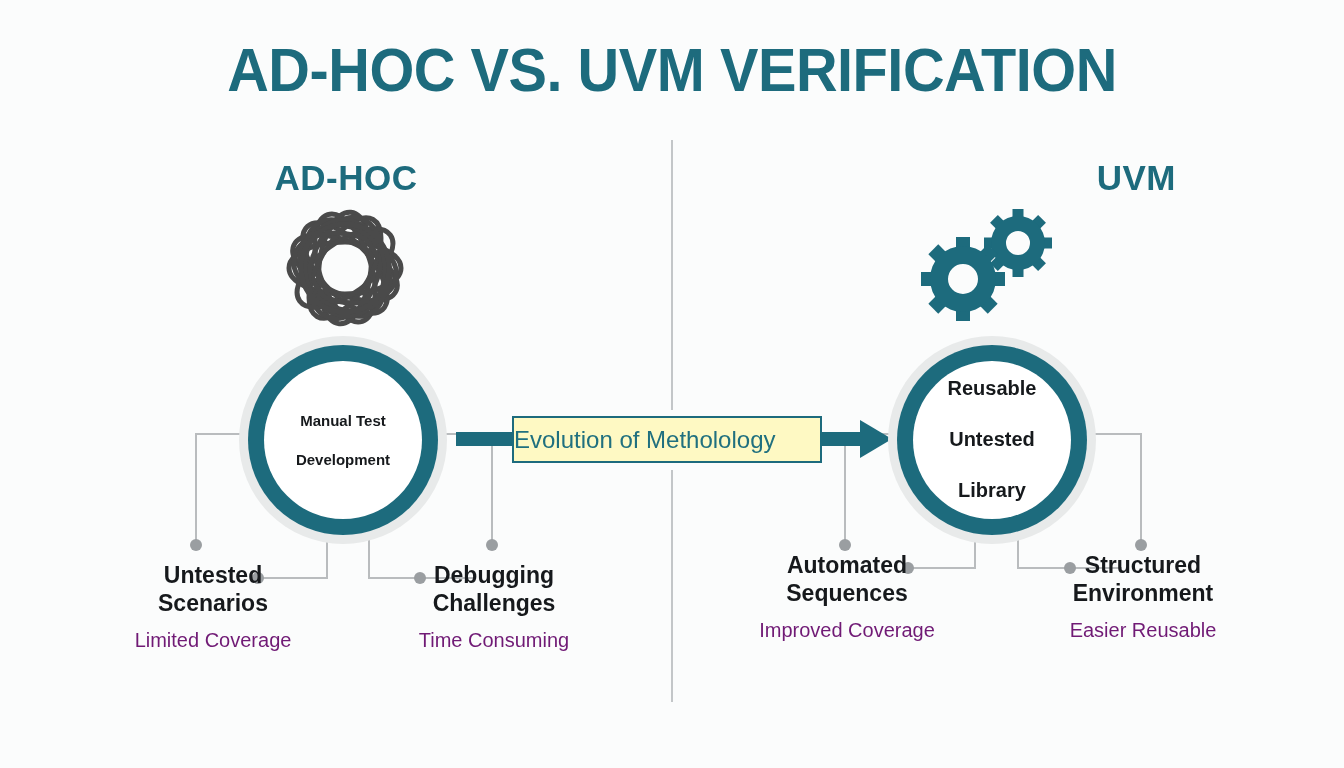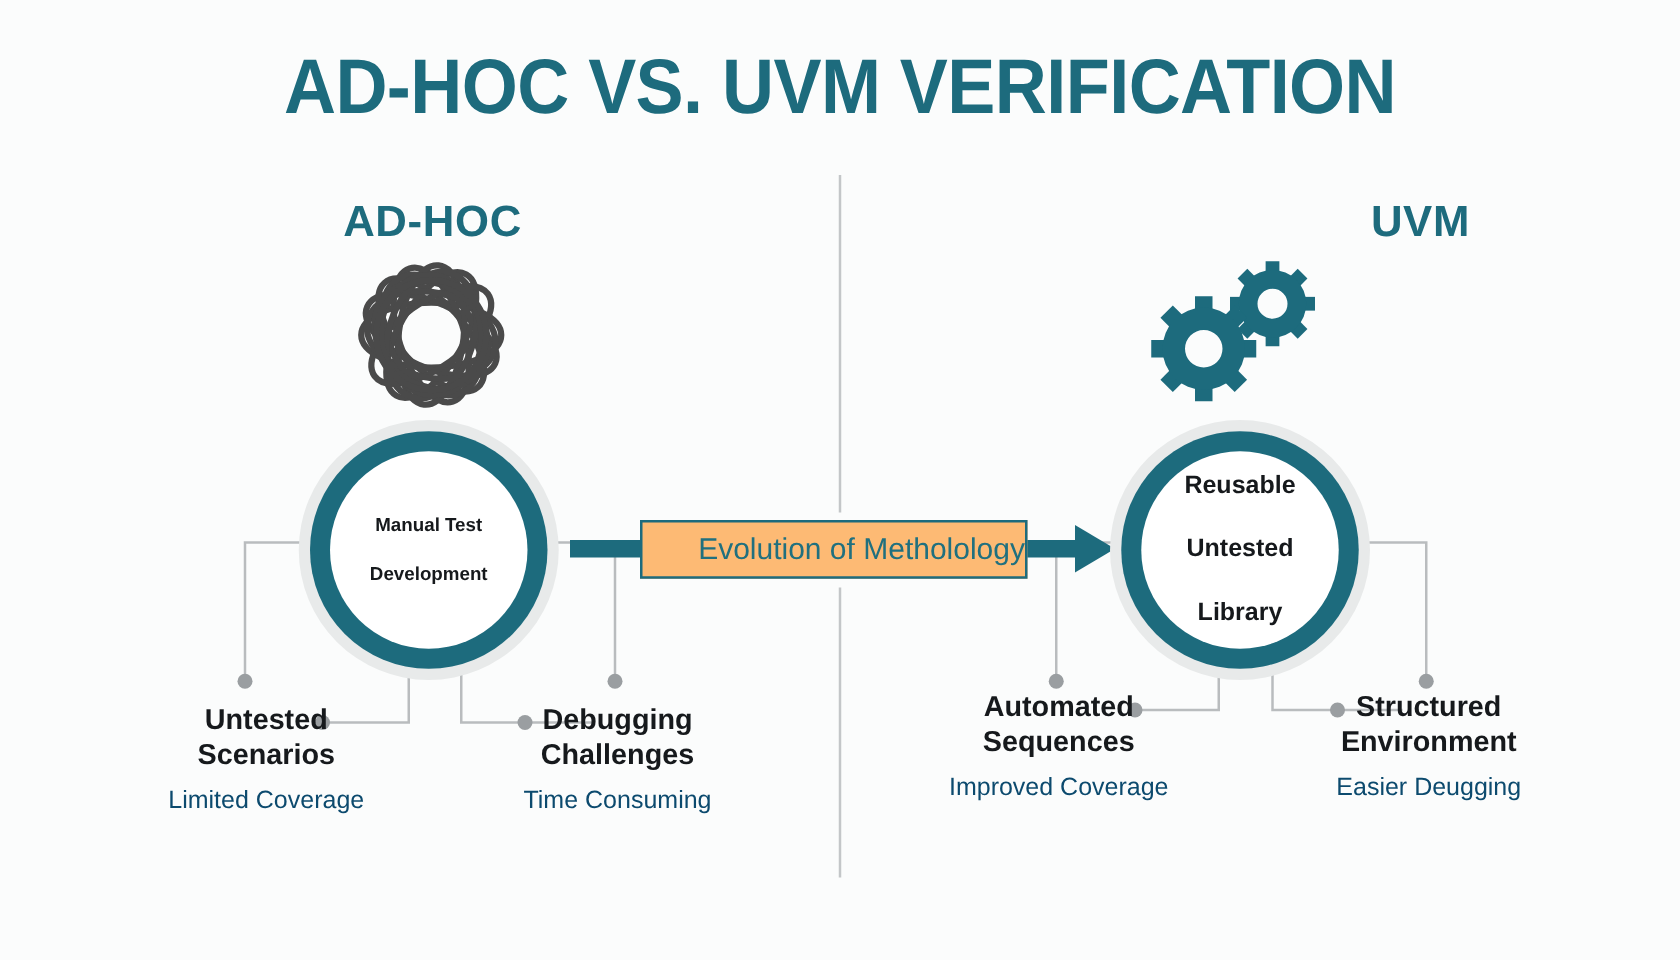--- a/index.html
+++ b/index.html
@@ -100,24 +100,24 @@
 
   
   .center-label {
     position: absolute;
     left: 512px;
     top: 416px;
     width: 310px;
     height: 47px;
     box-sizing: border-box;
     border: 2px solid #1d6b7d;
-    background: #fdba74;
+    background: #fef9c3;
     display: flex;
     align-items: center;
-    justify-content: flex-end;
+    justify-content: flex-start;
     font-size: 24px;
     font-weight: 400;
     color: #20707f;
     white-space: nowrap;
   }
 
   
   .leaf {
     position: absolute;
     white-space: nowrap;
@@ -128,21 +128,21 @@
     font-size: 23px;
     line-height: 1.2;
     color: #16191c;
   }
   .leaf .leaf-sub {
     display: block;
     margin-top: 11px;
     font-weight: 400;
     font-size: 20px;
     line-height: 1.2;
-    color: #0c4a6e;
+    color: #701a75;
   }
 
   .leaf-l1 { left: 118px; top: 562px; width: 190px; text-align: center; }
   .leaf-l2 { left: 404px; top: 562px; width: 180px; text-align: center; }
   .leaf-r1 { left: 756px; top: 552px; width: 182px; text-align: center; }
   .leaf-r2 { left: 1048px; top: 552px; width: 190px; text-align: center; }
 </style>
 </head>
 <body>
 
@@ -296,16 +296,16 @@
       <span>Challenges</span>
     </span>
     <span class="leaf-sub">Time Consuming</span>
   </div>
 
   <div class="leaf leaf-r2">
     <span class="leaf-title">
       <span>Structured</span><br>
       <span>Environment</span>
     </span>
-    <span class="leaf-sub">Easier Deugging</span>
+    <span class="leaf-sub">Easier Reusable</span>
   </div>
 
 </div>
 
 </body></html>

